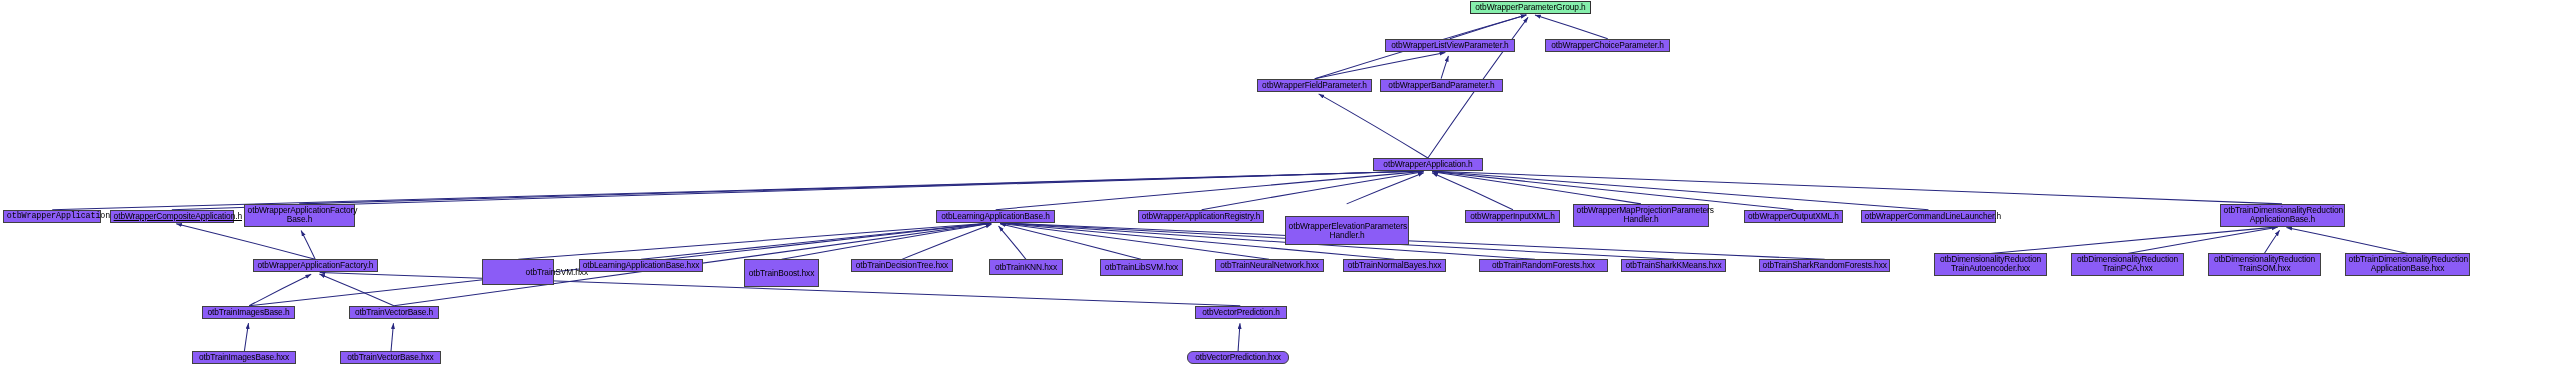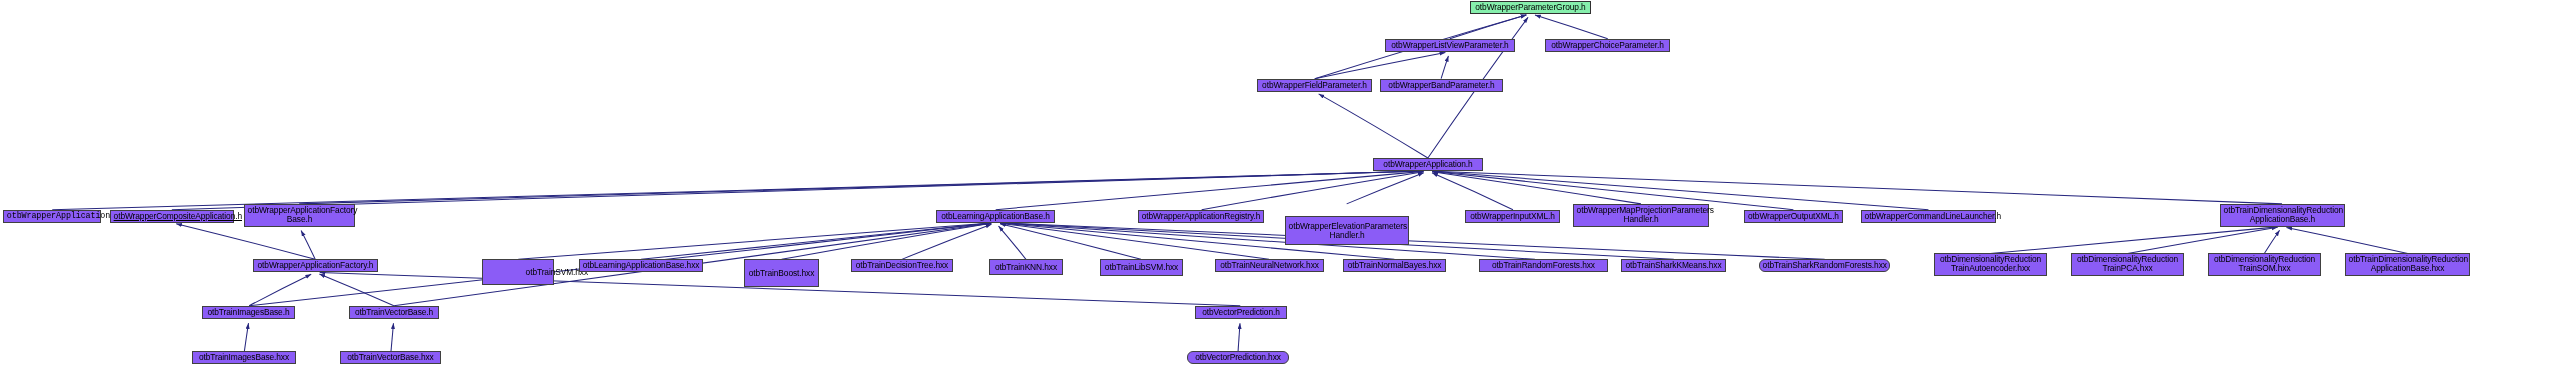--- a/index.html
+++ b/index.html
@@ -132,21 +132,21 @@
       <div class="node" style="left: 482px; top: 259px; width: 72px; height: 26px; padding-left: 40px;"><span class="node-label">otbTrainSVM.hxx</span></div>
       <div class="node" style="left: 579px; top: 259px; width: 124px; height: 13px;"><span class="node-label">otbLearningApplicationBase.hxx</span></div>
       <div class="node" style="left: 744px; top: 259px; width: 75px; height: 28px;"><span class="node-label">otbTrainBoost.hxx</span></div>
       <div class="node" style="left: 851px; top: 259px; width: 102px; height: 13px;"><span class="node-label">otbTrainDecisionTree.hxx</span></div>
       <div class="node" style="left: 989px; top: 259px; width: 74px; height: 16px;"><span class="node-label">otbTrainKNN.hxx</span></div>
       <div class="node" style="left: 1100px; top: 259px; width: 83px; height: 17px;"><span class="node-label">otbTrainLibSVM.hxx</span></div>
       <div class="node" style="left: 1215px; top: 259px; width: 109px; height: 13px;"><span class="node-label">otbTrainNeuralNetwork.hxx</span></div>
       <div class="node" style="left: 1343px; top: 259px; width: 103px; height: 13px;"><span class="node-label">otbTrainNormalBayes.hxx</span></div>
       <div class="node" style="left: 1479px; top: 259px; width: 129px; height: 13px;"><span class="node-label">otbTrainRandomForests.hxx</span></div>
       <div class="node" style="left: 1621px; top: 259px; width: 105px; height: 13px;"><span class="node-label">otbTrainSharkKMeans.hxx</span></div>
-      <div class="node" style="left: 1759px; top: 259px; width: 131px; height: 13px; border-radius: 6px;"><span class="node-label">otbTrainSharkRandomForests.hxx</span></div>
+      <div class="node" style="left: 1759px; top: 259px; width: 131px; height: 13px;"><span class="node-label">otbTrainSharkRandomForests.hxx</span></div>
       <div class="node" style="left: 1934px; top: 253px; width: 113px; height: 22.6px;"><span class="node-label">otbDimensionalityReduction
 TrainAutoencoder.hxx</span></div>
       <div class="node" style="left: 2071px; top: 253px; width: 113px; height: 22.6px;"><span class="node-label">otbDimensionalityReduction
 TrainPCA.hxx</span></div>
       <div class="node" style="left: 2208px; top: 253px; width: 113px; height: 22.6px;"><span class="node-label">otbDimensionalityReduction
 TrainSOM.hxx</span></div>
       <div class="node" style="left: 2345px; top: 253px; width: 125px; height: 22.6px;"><span class="node-label">otbTrainDimensionalityReduction
 ApplicationBase.hxx</span></div>
       <div class="node" style="left: 202px; top: 306px; width: 93px; height: 13px;"><span class="node-label">otbTrainImagesBase.h</span></div>
       <div class="node" style="left: 349px; top: 306px; width: 90px; height: 13px;"><span class="node-label">otbTrainVectorBase.h</span></div>

